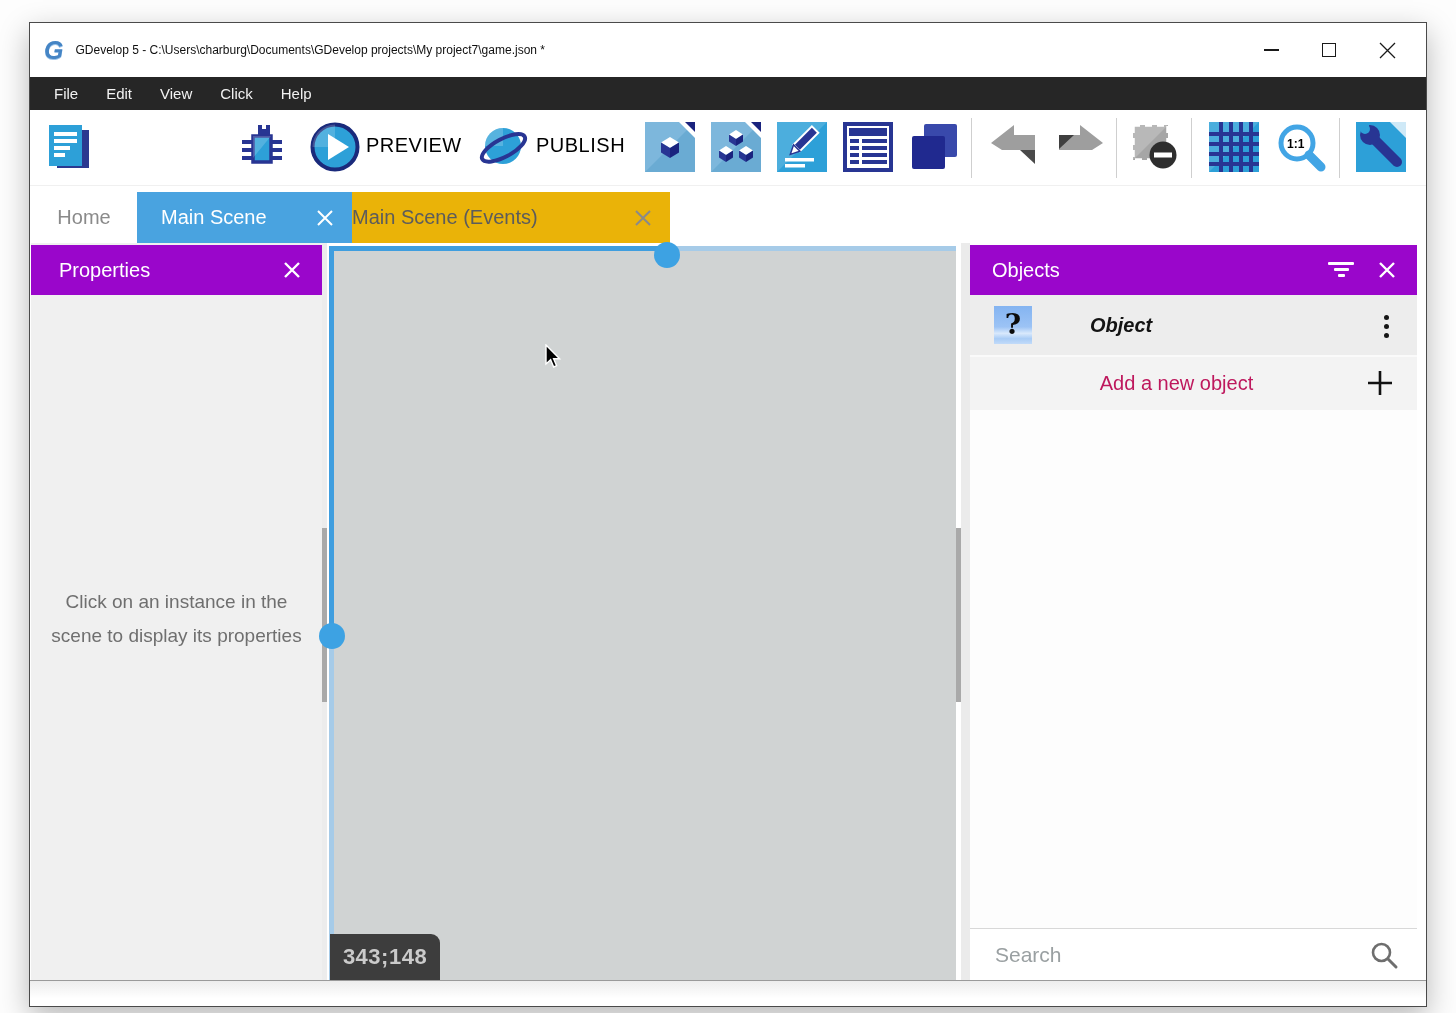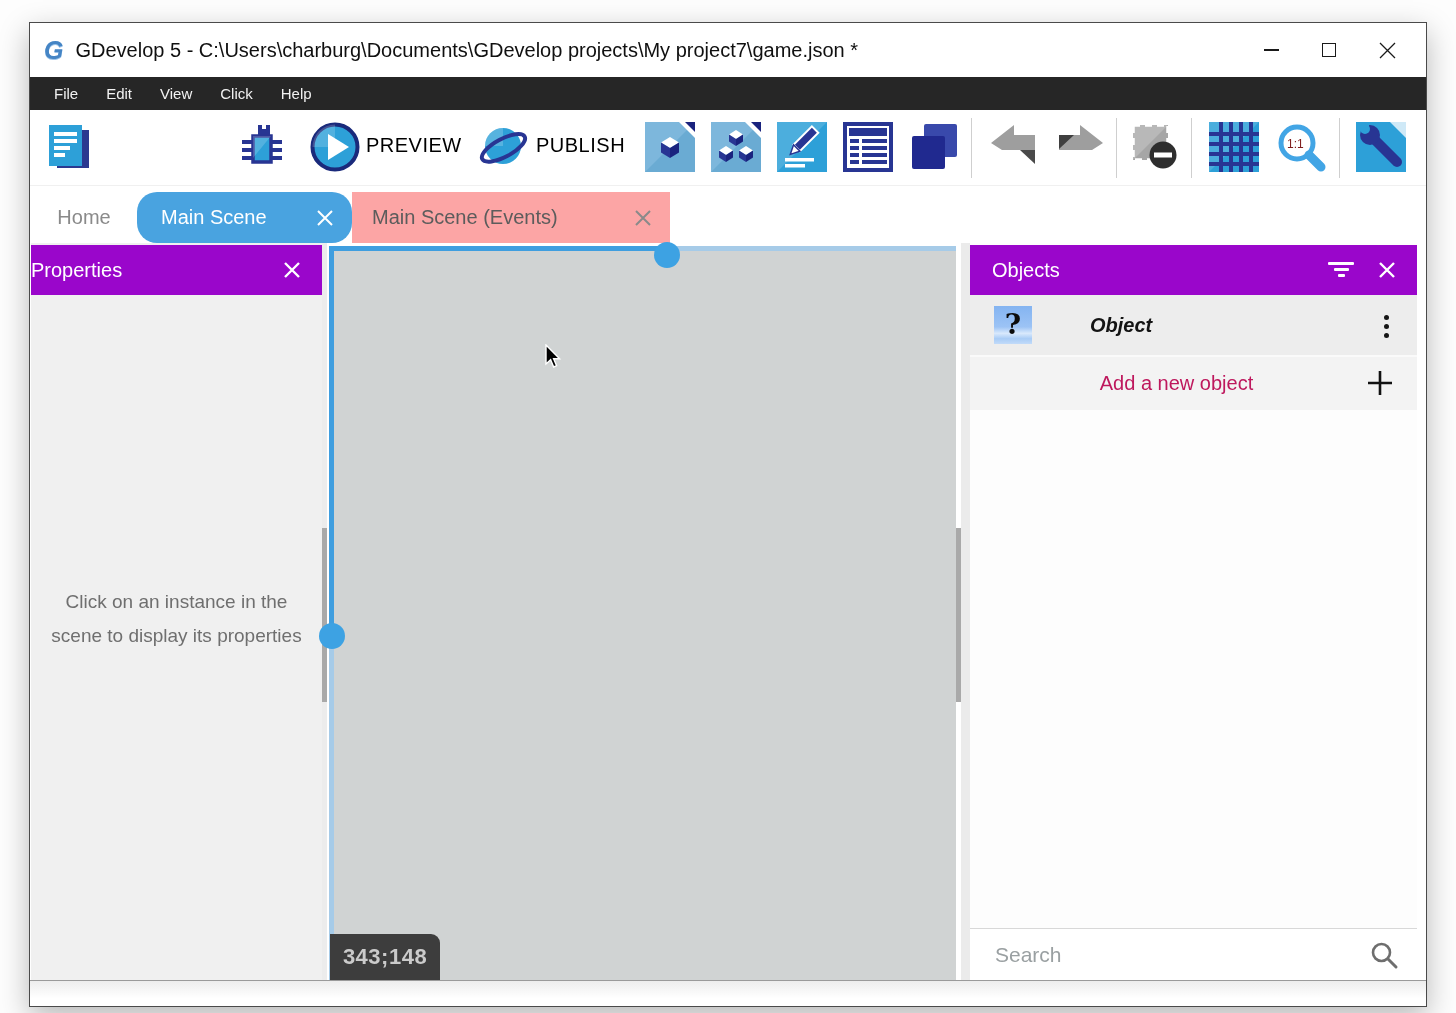--- a/index.html
+++ b/index.html
@@ -9,58 +9,58 @@
 
   .window { position:absolute; left:29px; top:22px; width:1398px; height:985px;
             background:#fff; border:1px solid #4a4a4a;
             box-shadow:0 10px 28px rgba(0,0,0,.28); }
 
   
   .titlebar { position:absolute; left:30px; top:23px; width:1396px; height:54px;
               background:#fff; display:flex; align-items:center; }
   .logo { margin-left:14px; font-size:25px; font-weight:800; font-style:italic;
           color:#4585c5; line-height:1; text-shadow:0 1px 0 #9cc4ea; }
-  .title-text { margin-left:12px; font-size:20px; color:#101010; }
+  .title-text { margin-left:12px; font-size:12px; color:#101010; }
   .win-controls { position:absolute; right:10px; top:0; height:54px; display:flex; }
   .win-btn { width:58px; height:54px; display:flex; align-items:center; justify-content:center; }
   .min-glyph { width:15px; height:2px; background:#1a1a1a; }
   .max-glyph { width:14px; height:14px; border:1.5px solid #1a1a1a; }
 
   
   .menubar { position:absolute; left:30px; top:77px; width:1396px; height:33px;
              background:#262626; display:flex; align-items:center; }
   .menu-item { color:#f2f2f2; font-size:15px; padding:0 14px; height:33px;
                display:flex; align-items:center; }
   .menu-item:first-child { margin-left:10px; }
 
   
   .toolbar { position:absolute; left:30px; top:110px; width:1396px; height:76px;
              background:#fff; border-bottom:1px solid #f0f0f0; }
   .tb { position:absolute; top:122px; width:50px; height:50px; }
   .tb svg { width:100%; height:100%; display:block; }
   .tb-label { position:absolute; top:134px; font-size:20px; color:#000;
               letter-spacing:.5px;text-align:right; }
   .tb-sep { position:absolute; top:118px; width:1px; height:60px; background:#cfcfcf; }
-  .zoom-label { position:absolute; font-size:12px; font-weight:normal; color:#7f1d1d; }
+  .zoom-label { position:absolute; font-size:12px; font-weight:bold; color:#000000; }
 
   
   .tabbar { position:absolute; left:30px; top:186px; width:1396px; height:57px; background:#fff; }
   .tab { position:absolute; top:6px; height:51px; display:flex; align-items:center; font-size:20px; }
   .tab-home { left:1px; width:106px; justify-content:center; color:#8a8a8a; background:#fff; }
-  .tab-scene { left:107px; width:215px; background:#49a3e0; color:#fff; padding-left:24px;border-radius:20px; }
-  .tab-events { left:322px; width:318px; background:#fca5a5; color:#5c5c5c; padding-left:20px; }
+  .tab-scene { left:107px; width:215px; background:#49a3e0; color:#fff; padding-left:24px; }
+  .tab-events { left:322px; width:318px; background:#eab308; color:#5c5c5c; }
   .tab-close { position:absolute; right:18px; top:17px; width:18px; height:18px; }
 
   
   .panel-header { position:absolute; height:50px; background:#9a06cb; color:#fff;
                   display:flex; align-items:center; font-size:20px; }
   .hdr-close { position:absolute; right:20px; top:15px; width:20px; height:20px; }
 
   .props-panel { position:absolute; left:31px; top:243px; width:291px; height:737px; background:#f0f0f0; }
-  .props-header { left:31px; top:245px; width:291px; }
+  .props-header { left:31px; top:245px; width:291px; padding-left:28px; }
   .props-hint { position:absolute; left:31px; top:585px; width:291px; padding:0 8px;
                 text-align:center; font-size:19px; line-height:34px; color:#6f6f6f; }
 
   .vtrack-left { position:absolute; left:322px; top:243px; width:5px; height:737px; background:#ececec; }
   .vthumb-left { position:absolute; left:322px; top:528px; width:5px; height:174px; background:#a9a9a9; }
 
   .scene-canvas { position:absolute; left:334px; top:251px; width:622px; height:729px; background:#d0d3d3; }
   .hline-dark  { position:absolute; left:329px; top:246px; width:338px; height:5px; background:#3f9edf; }
   .hline-light { position:absolute; left:667px; top:246px; width:289px; height:5px; background:#a6cbe8; }
   .hdot { position:absolute; left:654px; top:242px; width:26px; height:26px; border-radius:50%; background:#3da2e3; }

